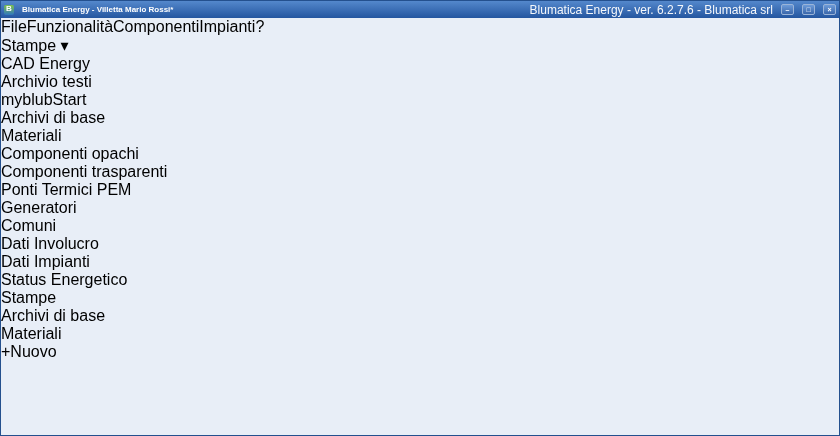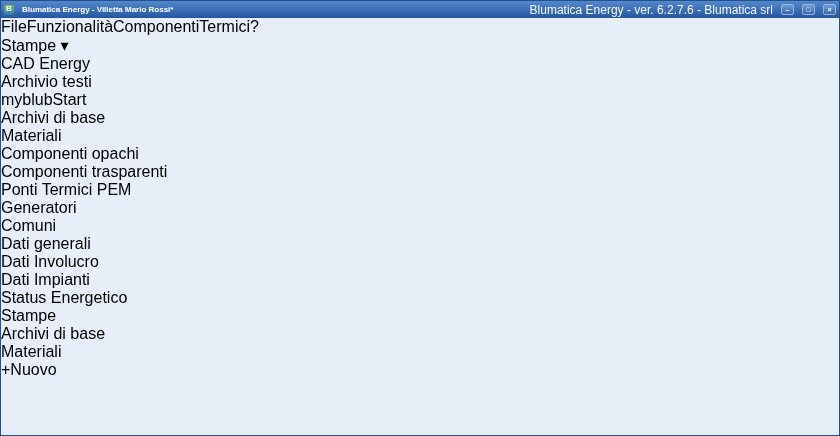--- a/index.html
+++ b/index.html
@@ -105,21 +105,21 @@
     <span>Blumatica Energy - Villetta Mario Rossi*</span>
     <span class="tb-spacer"></span>
     <span class="tb-right">Blumatica Energy - ver. 6.2.7.6 - Blumatica srl</span>
     <span class="winbtn">–</span>
     <span class="winbtn">□</span>
     <span class="winbtn close">×</span>
   </div>
 
   <div class="menubar">
     
-  <span class="menu-item">File</span><span class="menu-item">Funzionalità</span><span class="menu-item">Componenti</span><span class="menu-item">Termici</span><span class="menu-item">?</span></div>
+  <span class="menu-item">File</span><span class="menu-item">Funzionalità</span><span class="menu-item">Componenti</span><span class="menu-item">Impianti</span><span class="menu-item">?</span></div>
 
   <div class="toolbar">
     <div class="tbtn"><span class="t-ico i-folder"></span></div>
     <div class="tbtn"><span class="t-ico i-save"></span></div>
     <div class="tbtn">
       <span class="i-print"></span>
       <span>Stampe</span>
       <span class="dd">▾</span>
     </div>
     <span class="tsep"></span>
@@ -170,24 +170,20 @@
 
           <div class="side-item">
             <span class="ico ic-comuni"></span>
             <span class="slbl">Comuni</span>
           </div>
 
         </div>
       <div class="side-fill"></div>
       <div>
 
-          <div class="nav-item">
-            <span class="ico ic-generali"></span>
-            <span>Dati generali</span>
-          </div>
 
           <div class="nav-item">
             <span class="ico ic-involucro"></span>
             <span>Dati Involucro</span>
           </div>
 
           <div class="nav-item">
             <span class="ico ic-impianti"></span>
             <span>Dati Impianti</span>
           </div>

